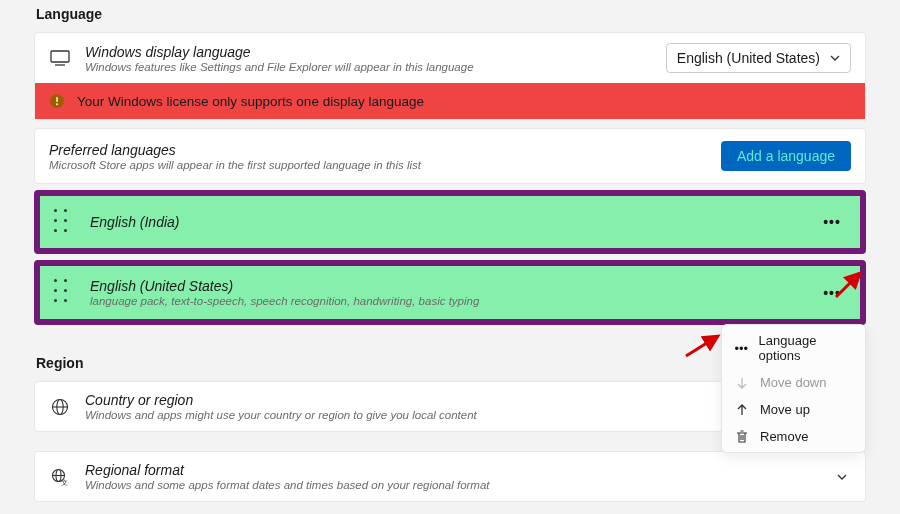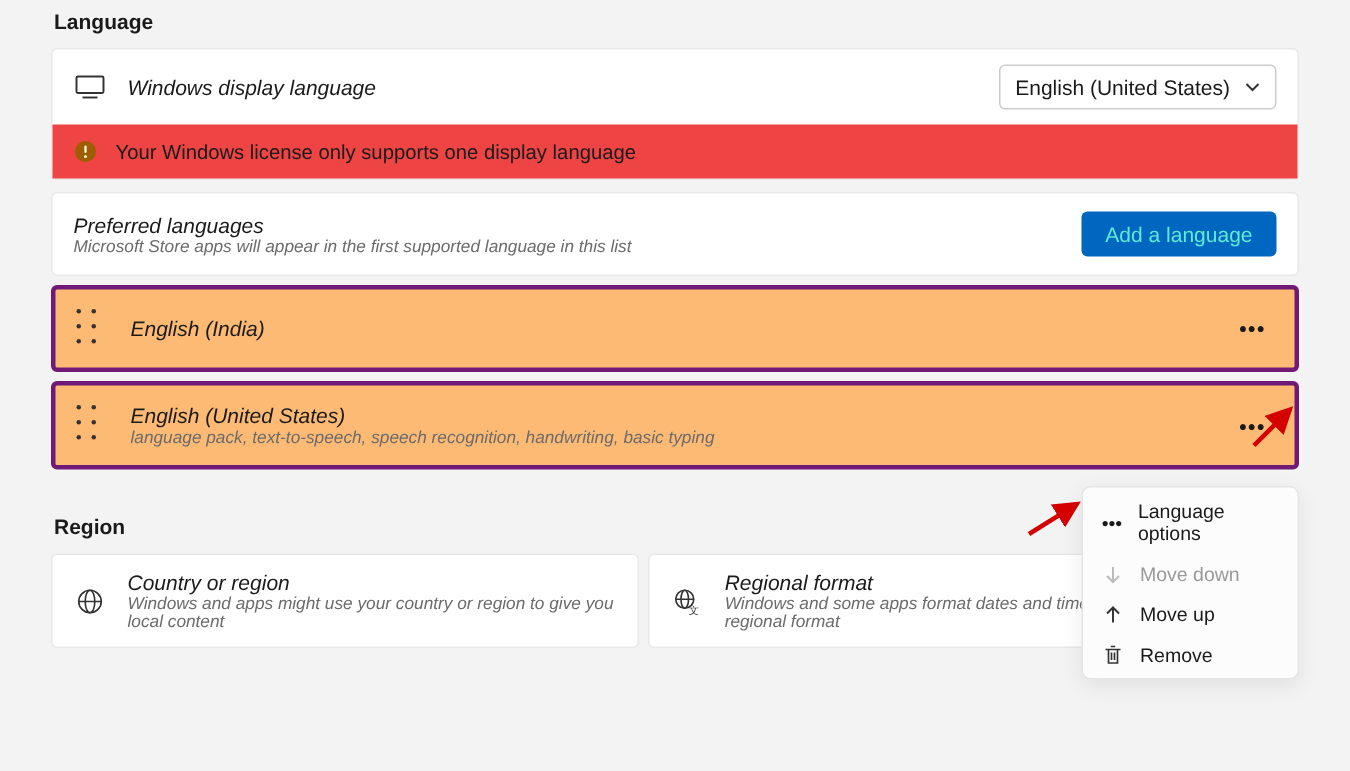--- a/index.html
+++ b/index.html
@@ -10,51 +10,52 @@
 .row { display: flex; align-items: center; padding: 10px 14px; gap: 14px; }
 .row-icon { width: 22px; display: flex; justify-content: center; align-items: center; flex-shrink: 0; }
 .row-main { flex: 1; min-width: 0; font-style: italic; }
 .row-title { font-size: 14px; font-weight: 400; }
 .row-sub { font-size: 11.5px; color: #6b6b6b; margin-top: 1px; }
 .dropdown-btn { display: inline-flex; align-items: center; gap: 10px; padding: 6px 10px; border: 1px solid #ccc; border-radius: 4px; background: #fff; font-size: 14px; cursor: pointer; }
 .chev { width: 10px; height: 10px; }
 .banner { background: #ef4444; display: flex; align-items: center; gap: 12px; padding: 10px 14px; font-size: 13.5px; border-radius: 0; }
 .btn-primary { background: #0067c0; color: #5eead4; border: none; border-radius: 4px; padding: 7px 16px; font-size: 14px; cursor: pointer; }
 .list { display: flex; flex-direction: column; gap: 6px; margin-top: 6px; }
-.lang-item { background: #fdba74; border: 3px solid #701a75; border-radius: 4px; display: flex; align-items: center; padding: 12px 14px; gap: 18px; position: relative; }
+.lang-item { background: #86efac; border: 6px solid #701a75; border-radius: 4px; display: flex; align-items: center; padding: 12px 14px; gap: 18px; position: relative; }
 .grip { display: grid; grid-template-columns: 7px 7px; grid-template-rows: 7px 7px 7px; gap: 3px; width: 18px; cursor: grab; }
 .grip span { width: 3px; height: 3px; background: #333; border-radius: 50%; }
 .more-btn { width: 28px; height: 28px; display: flex; align-items: center; justify-content: center; cursor: pointer; border-radius: 4px; }
 .dots { letter-spacing: 1px; font-weight: 700; font-size: 14px; }
 .menu { position: absolute; top: 324px; right: 34px; width: 145px; background: #fcfcfc; border: 1px solid #e5e5e5; border-radius: 6px; box-shadow: 0 4px 14px rgba(0,0,0,0.08); padding: 2px; font-size: 13px; z-index: 10; }
 .menu-item { display: flex; align-items: center; gap: 10px; padding: 6px 10px; border-radius: 4px; cursor: pointer; }
 .menu-item.disabled { color: #999; cursor: default; }
 .menu-ic { width: 16px; display: flex; justify-content: center; }
 .arrow { position: absolute; z-index: 9; pointer-events: none; }
 .region-sec { margin-top: 30px; }
-.region-list { display: flex; flex-direction: row; gap: 6px; }
+.region-list { display: flex; flex-direction: column; gap: 19px; }
 .expand-chev { padding: 0 4px 0 8px; cursor: pointer; }
 </style>
 </head>
 <body>
 
 <div class="container">
 
   <div class="section-header">Language</div>
 
   <div class="card">
     <div class="row">
       <div class="row-icon">
         <svg width="20" height="16" viewBox="0 0 20 16" fill="none" stroke="#333" stroke-width="1.3">
             <rect x="1" y="1" width="18" height="11" rx="1"></rect>
             <line x1="5" y1="15" x2="15" y2="15"></line>
           </svg>
       </div>
       <div class="row-main">
         <div class="row-title">Windows display language</div>
+        <div class="row-sub">Windows features like Settings and File Explorer will appear in this language</div>
       </div>
       <div class="dropdown-btn">
         <span>English (United States)</span>
         <svg class="chev" viewBox="0 0 10 10">
             <path d="M1 3 L5 7 L9 3" fill="none" stroke="#333" stroke-width="1.3"></path>
           </svg>
       </div>
     </div>
     <div class="banner">
       <svg width="16" height="16" viewBox="0 0 16 16">

